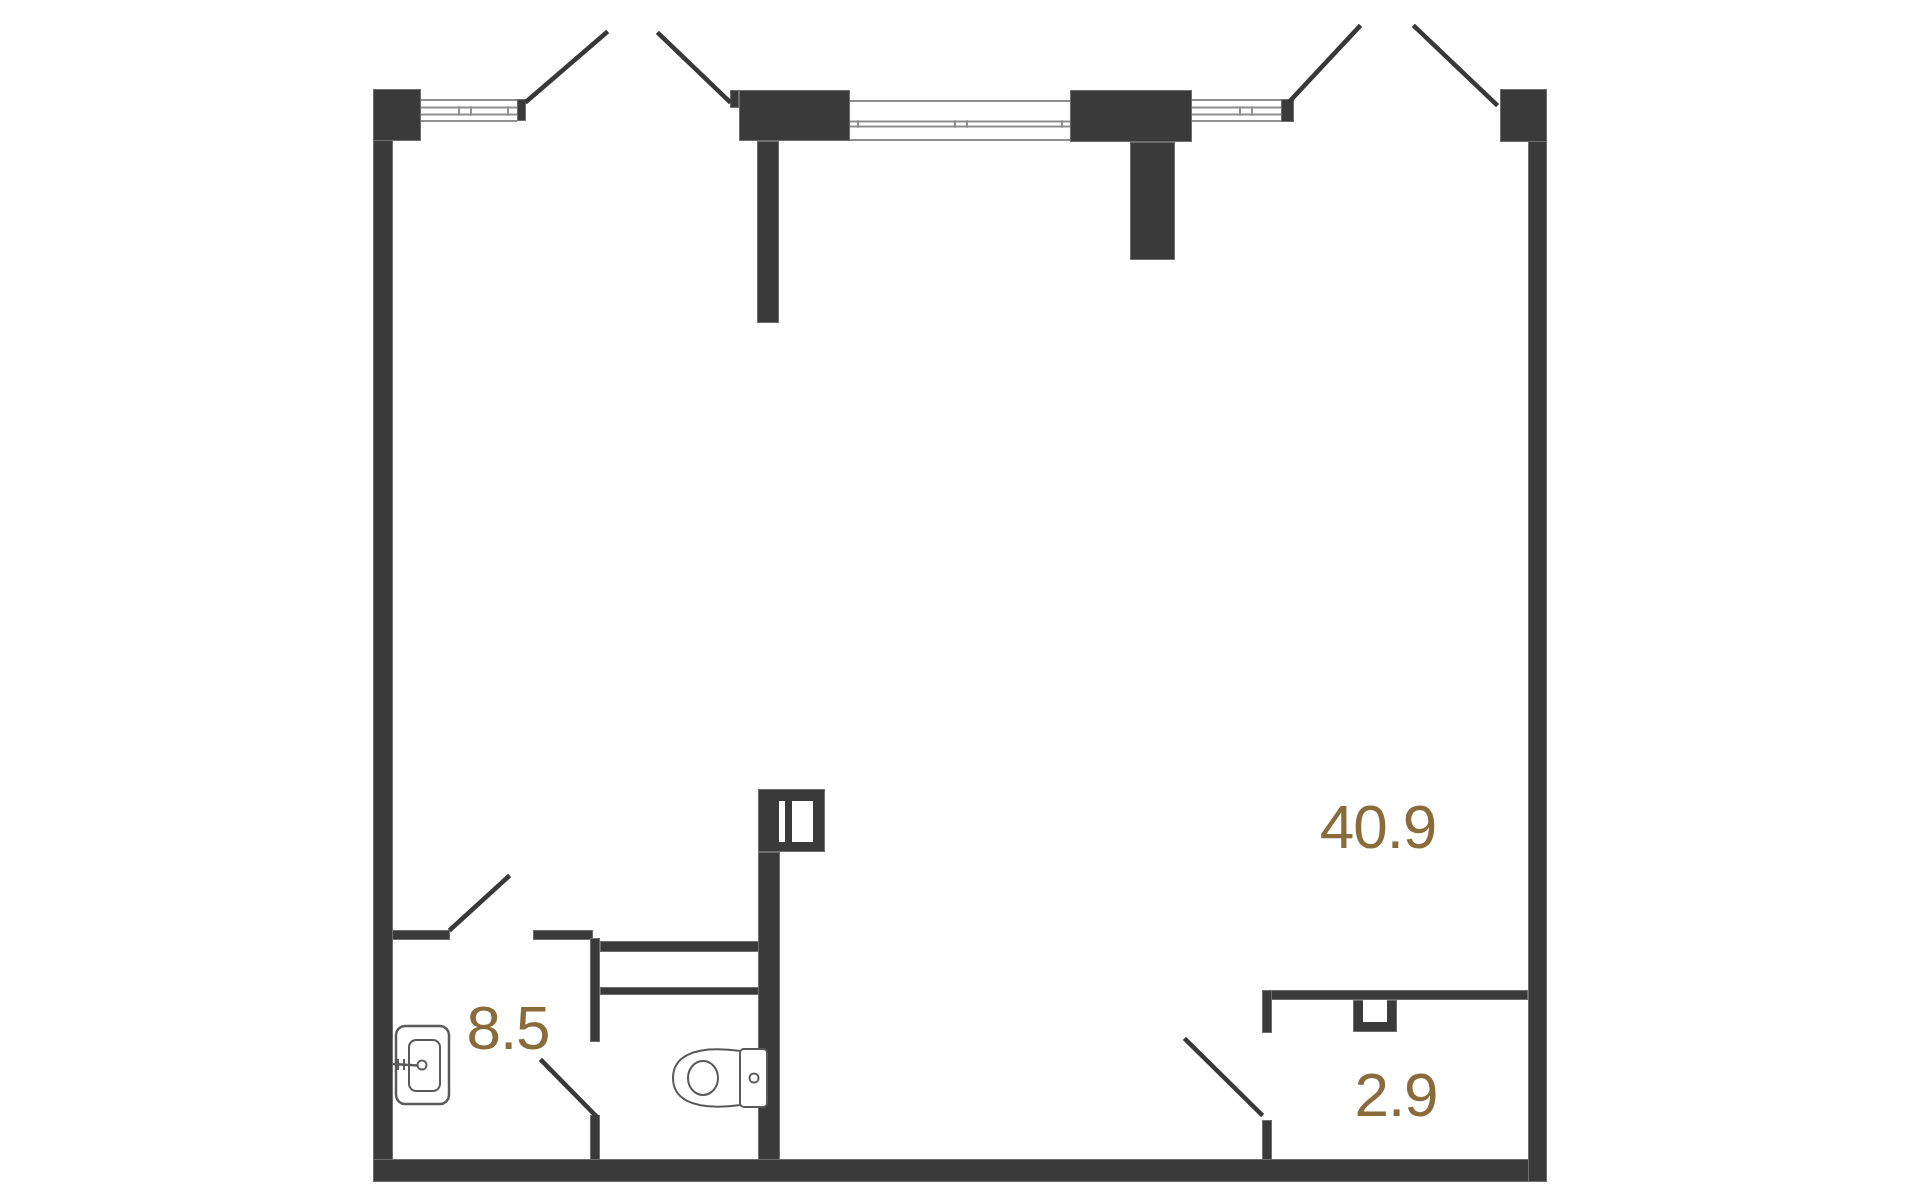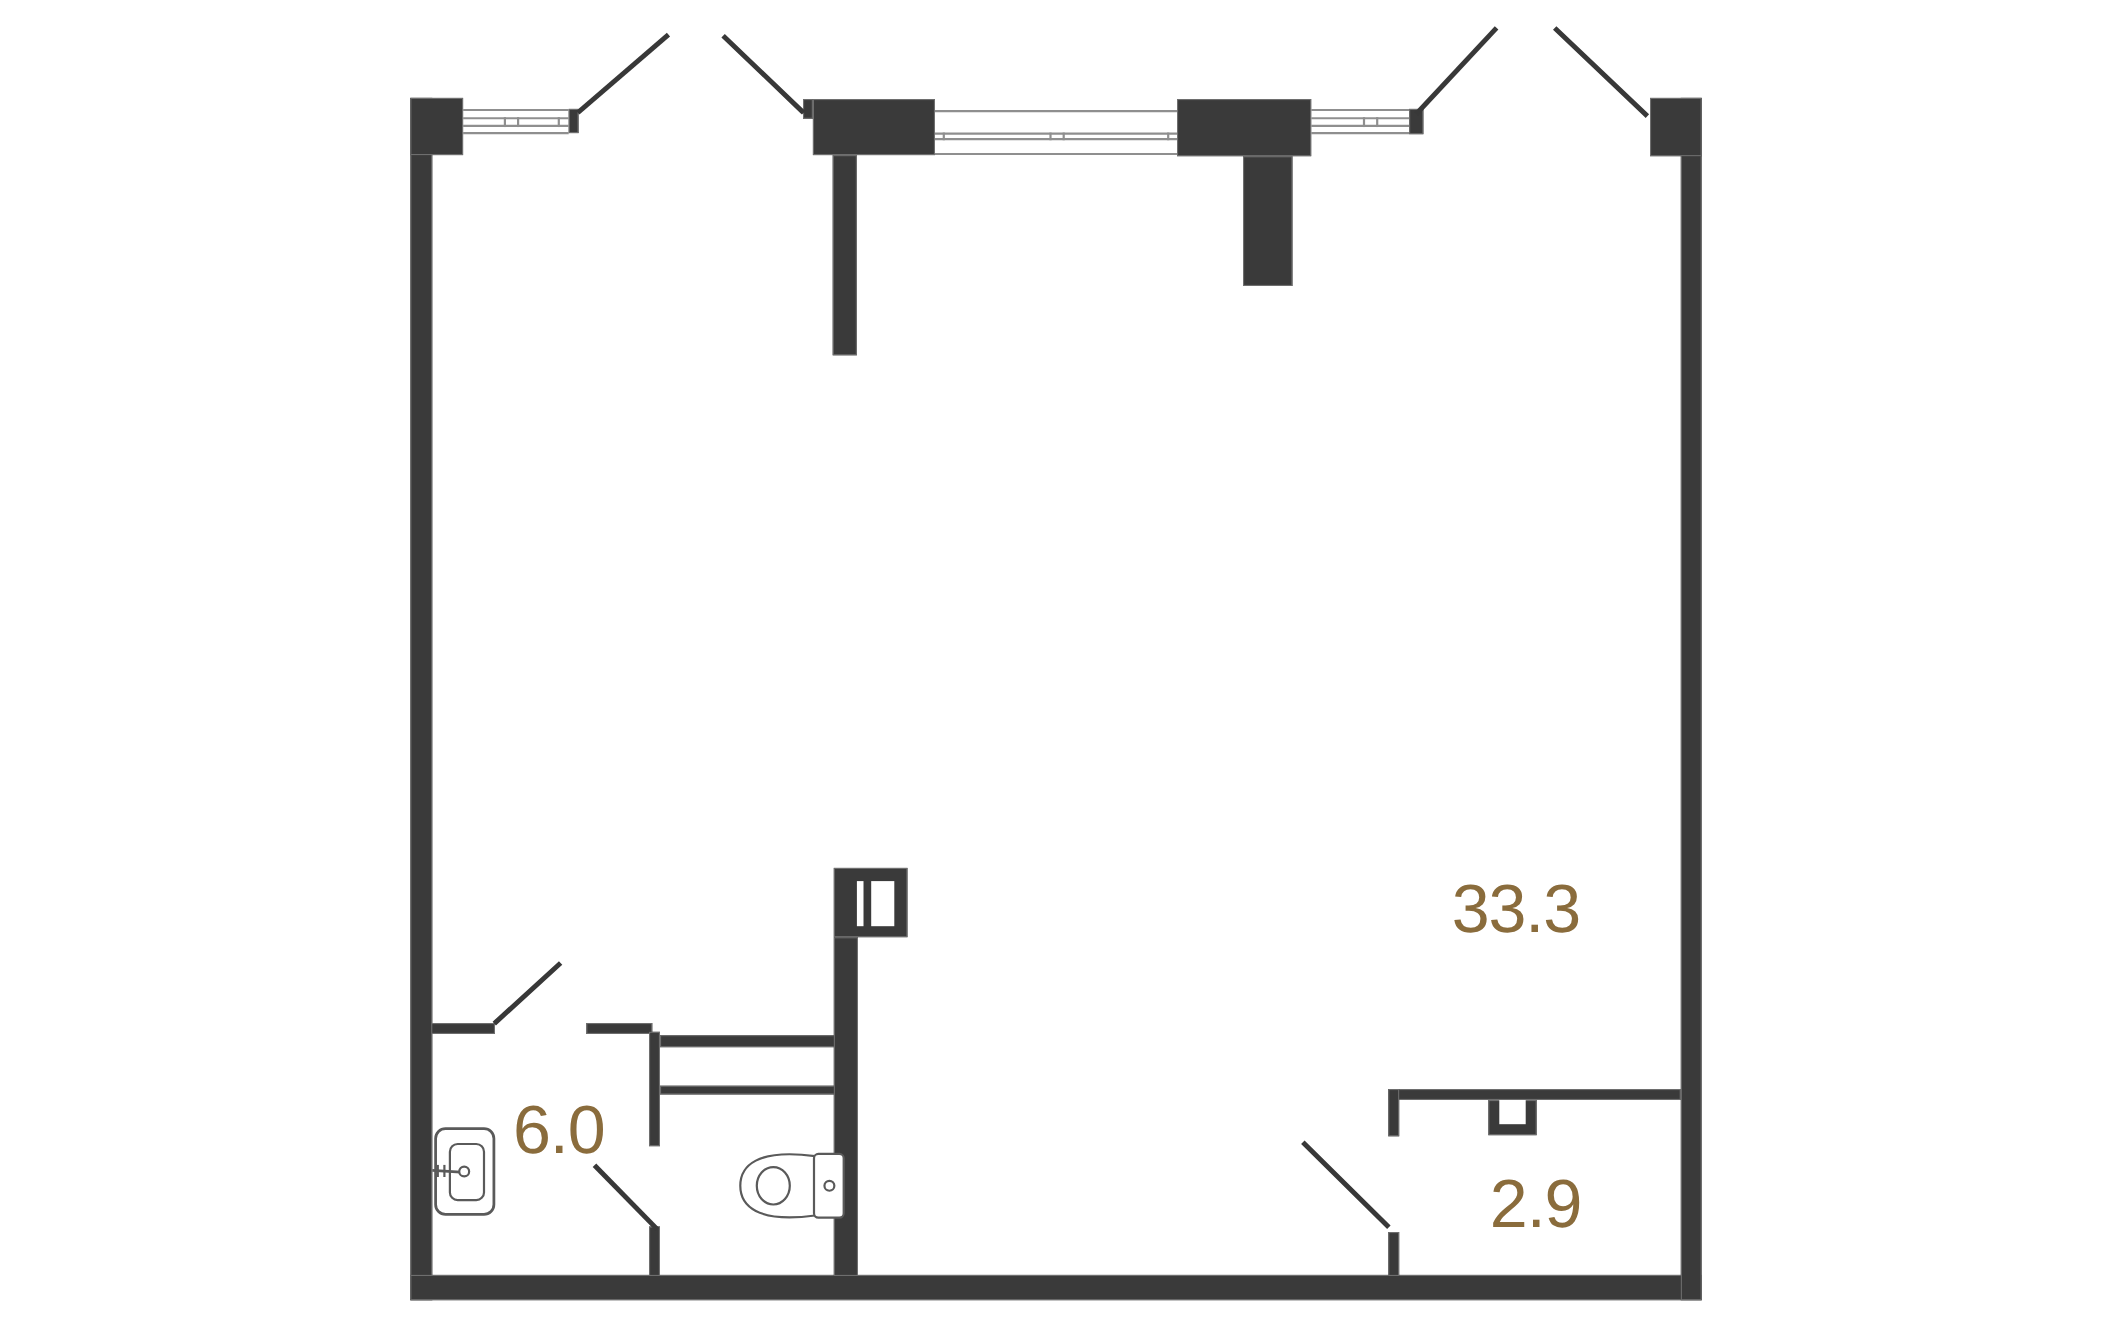--- a/index.html
+++ b/index.html
@@ -138,17 +138,17 @@
     </g>
 
     <g stroke="#5a5a5a" stroke-width="2" fill="#ffffff">
       <path d="M 741 1051 C 688 1044 673 1060 673 1078 C 673 1096 688 1112 741 1105 Z"></path>
       <rect x="740" y="1049" width="27" height="58" rx="4"></rect>
       <ellipse cx="703" cy="1078" rx="15" ry="17"></ellipse>
       <circle cx="754" cy="1078" r="4.5"></circle>
     </g>
   </svg>
 
-  <div class="area-label" style="left:1378px; top:827px;">33.3</div>
-  <div class="area-label" style="left:508px;  top:1028px;">6.0</div>
+  <div class="area-label" style="left:1378px; top:827px;">40.9</div>
+  <div class="area-label" style="left:508px;  top:1028px;">8.5</div>
   <div class="area-label" style="left:1396px; top:1095px;">2.9</div>
 
 </div>
 
 </body></html>

